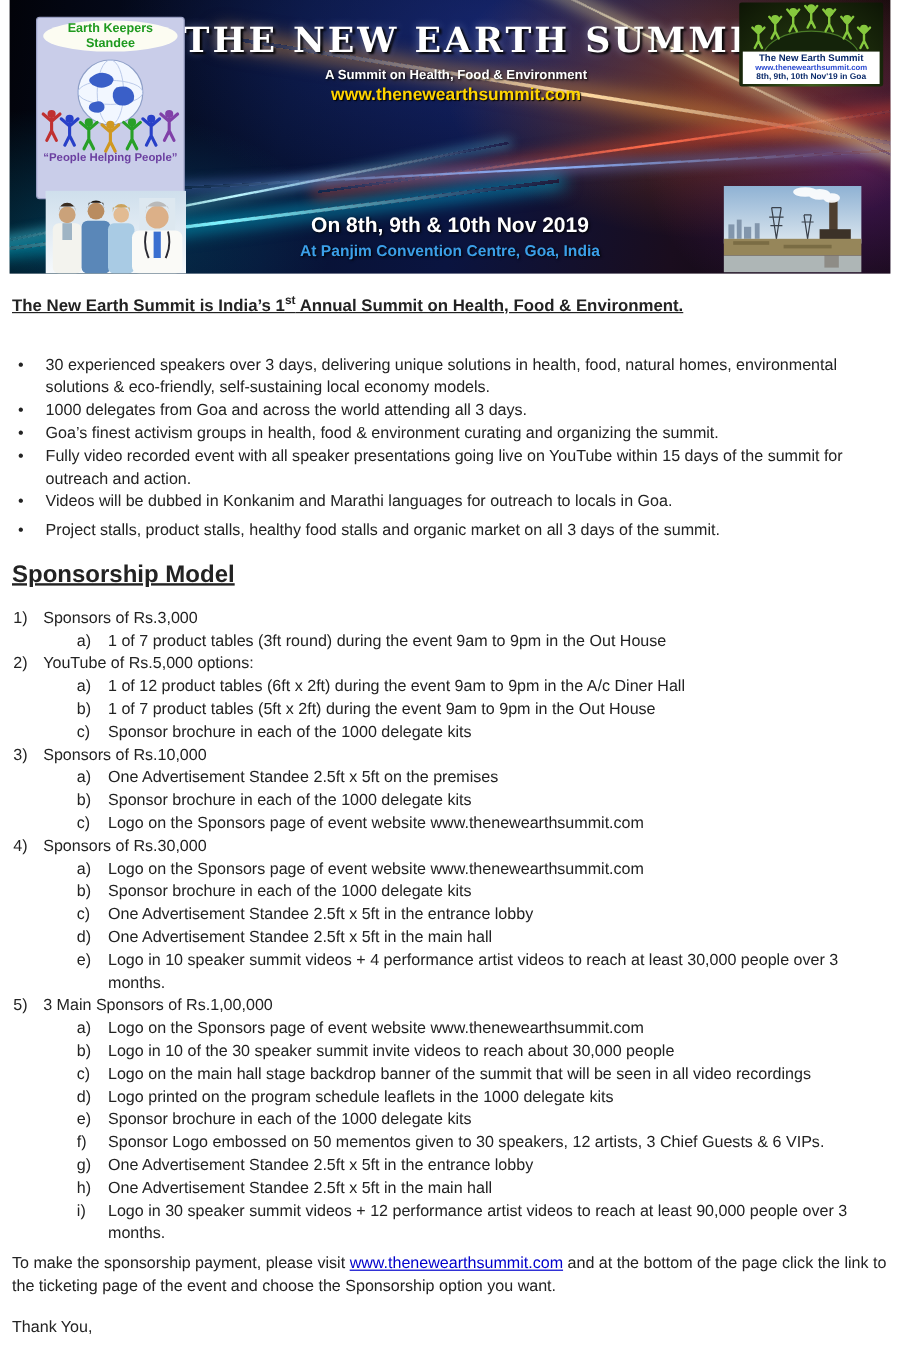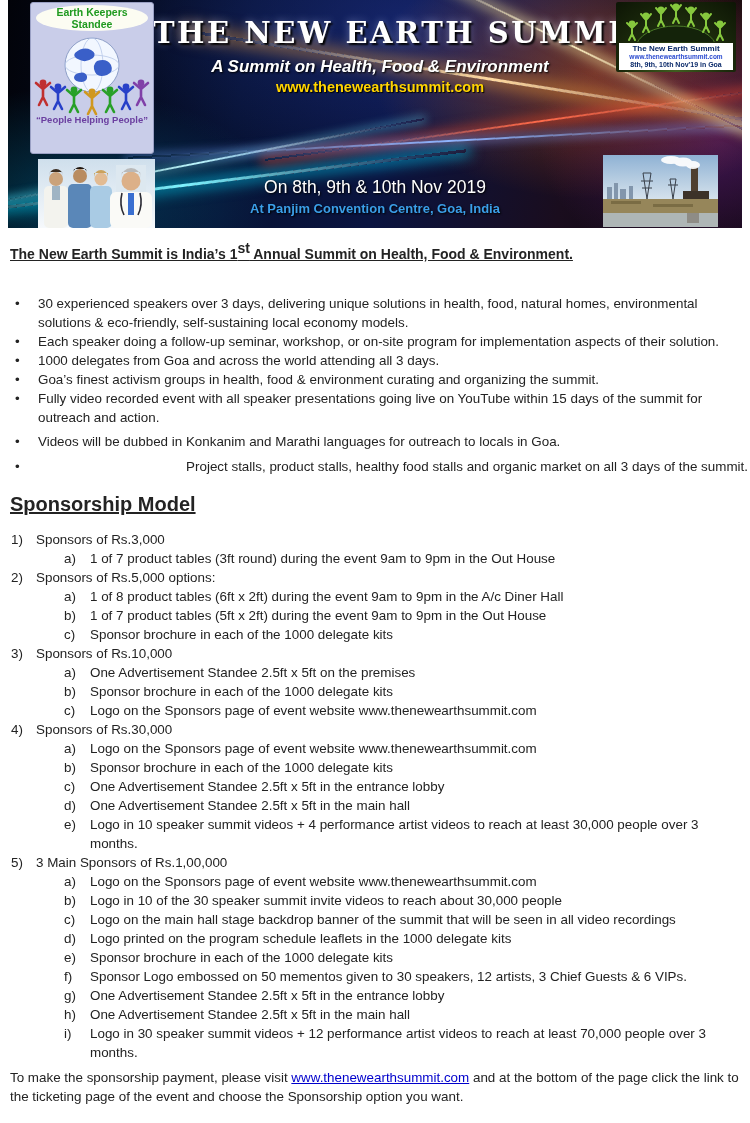--- a/index.html
+++ b/index.html
@@ -46,33 +46,33 @@
   .s6 { right:-30px; top:40px; width:420px; height:2px; transform:rotate(26deg);
         background:linear-gradient(90deg,transparent,#fff3c0 50%,transparent);
         box-shadow:0 0 12px 4px rgba(255,240,160,.5); }
 
   .title-block { position:absolute; left:145px; right:135px; top:16px; text-align:center; }
   .banner-title {
     font-family:"DejaVu Serif", serif; font-weight:bold;
     font-size:29px; letter-spacing:2.5px; color:#ffffff; white-space:nowrap;
     text-shadow: 2px 2px 2px #000, 0 0 8px rgba(200,210,255,.45);
   }
-  .banner-subtitle { margin-top:7px; font-size:17px; font-weight:bold; color:#ffffff;
-    text-shadow:1px 1px 2px #000;font-style:italic; }
+  .banner-subtitle { margin-top:7px; font-size:11px; font-weight:bold; color:#ffffff;
+    text-shadow:1px 1px 2px #000; }
   .banner-website { margin-top:2px; font-size:14.5px; font-weight:bold; color:#ffd400;
     text-shadow:1px 1px 1px #000; }
 
   .date-block { position:absolute; left:150px; right:150px; top:177px; text-align:center; }
-  .date-line  { font-size:17.5px; font-weight:normal; color:#ffffff; white-space:nowrap;
+  .date-line  { font-size:17.5px; font-weight:bold; color:#ffffff; white-space:nowrap;
     text-shadow:1px 1px 2px #000; }
   .venue-line { margin-top:3px; font-size:13px; font-weight:bold; color:#3b9fe8; white-space:nowrap;
     text-shadow:1px 1px 2px #000; }
 
   
-  .logo-left { position:absolute; left:22px; top:2px; width:124px; height:152px;
+  .logo-left { position:absolute; left:22px; top:14px; width:124px; height:152px;
     background:#c9cde9; border:1px solid #9aa0c4; border-radius:3px; text-align:center;
     overflow:hidden; }
   .lk-org { margin:2px auto 0; width:112px; background:#fcfcf2; border-radius:50%;
     padding:2px 0 1px; color:#1f9a1f; font-weight:bold; font-size:10.5px; line-height:1.1; }
   .lk-tag { position:absolute; left:0; right:0; bottom:28px; color:#6b3fa0;
     font-weight:bold; font-size:9.5px; }
 
   
   .logo-right { position:absolute; right:6px; top:2px; width:120px; height:70px;
     border-radius:2px; overflow:hidden;
@@ -83,21 +83,21 @@
   .rl2 { color:#2a4ad0; font-weight:bold; font-size:6.5px; }
   .rl3 { color:#0a2a6a; font-weight:bold; font-size:7px; }
 
   .photo-left  { position:absolute; left:30px;  top:159px; width:117px; height:69px; }
   .photo-right { position:absolute; right:24px; top:155px; width:115px; height:72px; }
 
   
   .content { padding: 0 2px 0 10px; }
   .intro-heading { margin-top:18px; font-size:14px; font-weight:bold;
     text-decoration:underline; }
-  .intro-heading sup { font-size:14px; vertical-align:super; line-height:0; }
+  .intro-heading sup { font-size:10px; vertical-align:super; line-height:0; }
 
   ul.bullets { list-style:none; margin-top:32px; }
   ul.bullets li { position:relative; padding-left:28px; line-height:19px; }
   ul.bullets li::before { content:"\2022"; position:absolute; left:5px; top:0; }
   ul.bullets li:nth-child(6) { margin-top:5px; }
   ul.bullets li:nth-child(7) { margin-top:6px;text-align:right; }
 
   .sponsor-heading { margin-top:17px; font-size:20px; font-weight:bold;
     text-decoration:underline; }
 
@@ -299,36 +299,35 @@
       </svg>
     </div>
   </div>
 
   <div class="content">
 
     <p class="intro-heading"><span>The New Earth Summit is India’s 1</span><sup>st</sup><span> Annual Summit on Health, Food &amp; Environment.</span></p>
 
     <ul class="bullets" id="intro-bullets">
         <li>30 experienced speakers over 3 days, delivering unique solutions in health, food, natural homes, environmental solutions &amp; eco-friendly, self-sustaining local economy models.</li>
-        <li>Each speaker doing a follow-up seminar, workshop, or on-site program for implementation aspects of their solution.</li>
         <li>1000 delegates from Goa and across the world attending all 3 days.</li>
         <li>Goa’s finest activism groups in health, food &amp; environment curating and organizing the summit.</li>
         <li>Fully video recorded event with all speaker presentations going live on YouTube within 15 days of the summit for outreach and action.</li>
         <li>Videos will be dubbed in Konkanim and Marathi languages for outreach to locals in Goa.</li>
         <li>Project stalls, product stalls, healthy food stalls and organic market on all 3 days of the summit.</li>
       </ul>
 
     <p class="sponsor-heading">Sponsorship Model</p>
 
     <ol class="tiers" id="tier-list">
         <li><span class="tier-label">Sponsors of Rs.3,000</span><ol class="sub">
             <li>1 of 7 product tables (3ft round) during the event 9am to 9pm in the Out House</li>
           </ol></li>
-        <li><span class="tier-label">Sponsors of Rs.5,000 options:</span><ol class="sub">
-            <li>1 of 8 product tables (6ft x 2ft) during the event 9am to 9pm in the A/c Diner Hall</li>
+        <li><span class="tier-label">YouTube of Rs.5,000 options:</span><ol class="sub">
+            <li>1 of 12 product tables (6ft x 2ft) during the event 9am to 9pm in the A/c Diner Hall</li>
             <li>1 of 7 product tables (5ft x 2ft) during the event 9am to 9pm in the Out House</li>
             <li>Sponsor brochure in each of the 1000 delegate kits</li>
           </ol></li>
         <li><span class="tier-label">Sponsors of Rs.10,000</span><ol class="sub">
             <li>One Advertisement Standee 2.5ft x 5ft on the premises</li>
             <li>Sponsor brochure in each of the 1000 delegate kits</li>
             <li>Logo on the Sponsors page of event website www.thenewearthsummit.com</li>
           </ol></li>
         <li><span class="tier-label">Sponsors of Rs.30,000</span><ol class="sub">
             <li>Logo on the Sponsors page of event website www.thenewearthsummit.com</li>
@@ -339,21 +338,21 @@
           </ol></li>
         <li><span class="tier-label">3 Main Sponsors of Rs.1,00,000</span><ol class="sub">
             <li>Logo on the Sponsors page of event website www.thenewearthsummit.com</li>
             <li>Logo in 10 of the 30 speaker summit invite videos to reach about 30,000 people</li>
             <li>Logo on the main hall stage backdrop banner of the summit that will be seen in all video recordings</li>
             <li>Logo printed on the program schedule leaflets in the 1000 delegate kits</li>
             <li>Sponsor brochure in each of the 1000 delegate kits</li>
             <li>Sponsor Logo embossed on 50 mementos given to 30 speakers, 12 artists, 3 Chief Guests &amp; 6 VIPs.</li>
             <li>One Advertisement Standee 2.5ft x 5ft in the entrance lobby</li>
             <li>One Advertisement Standee 2.5ft x 5ft in the main hall</li>
-            <li>Logo in 30 speaker summit videos + 12 performance artist videos to reach at least 70,000 people over 3 months.</li>
+            <li>Logo in 30 speaker summit videos + 12 performance artist videos to reach at least 90,000 people over 3 months.</li>
           </ol></li>
       </ol>
 
     <p class="payment"><span>To make the sponsorship payment, please visit </span><a class="link">www.thenewearthsummit.com</a><span> and at the bottom of the page click the link to the ticketing page of the event and choose the Sponsorship option you want.</span></p>
 
     <p class="thanks">Thank You,</p>
 
   </div>
 </div>
 

